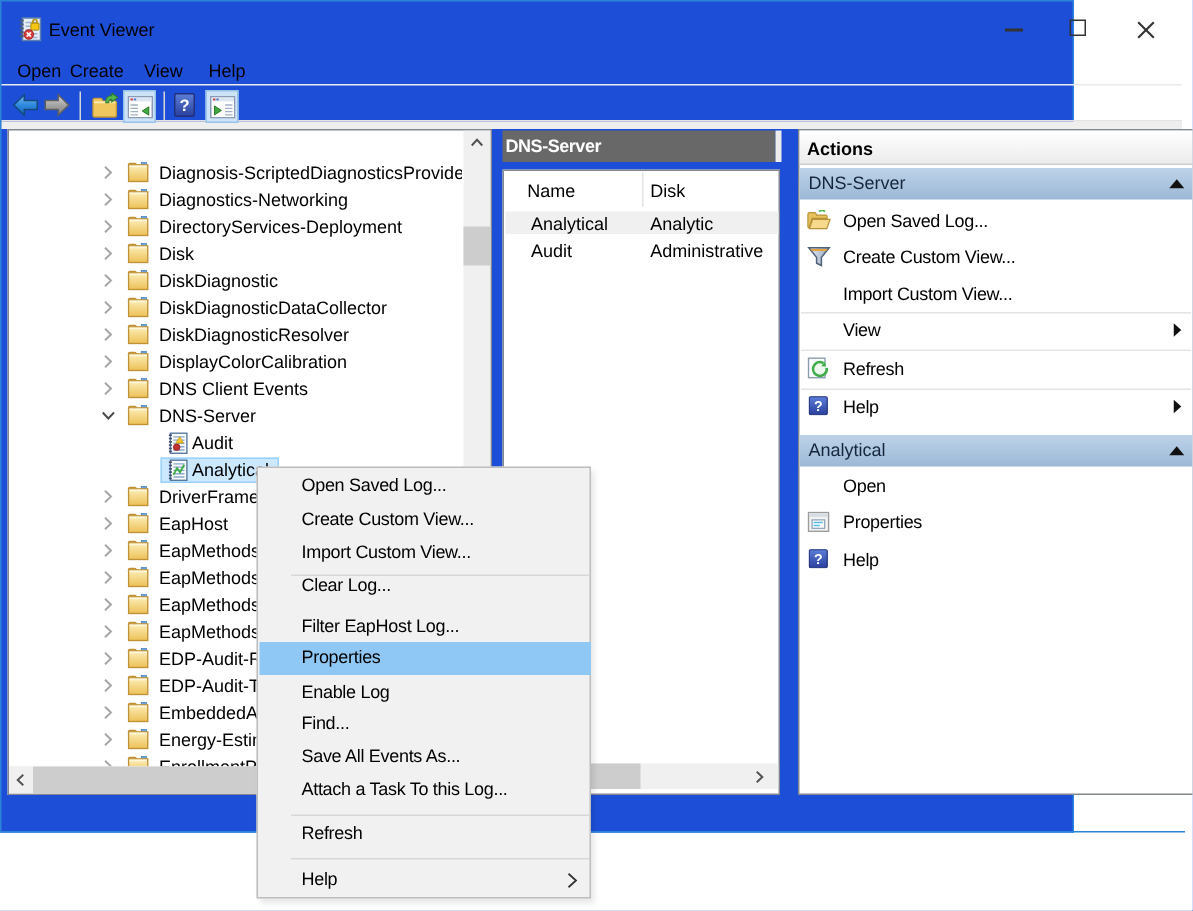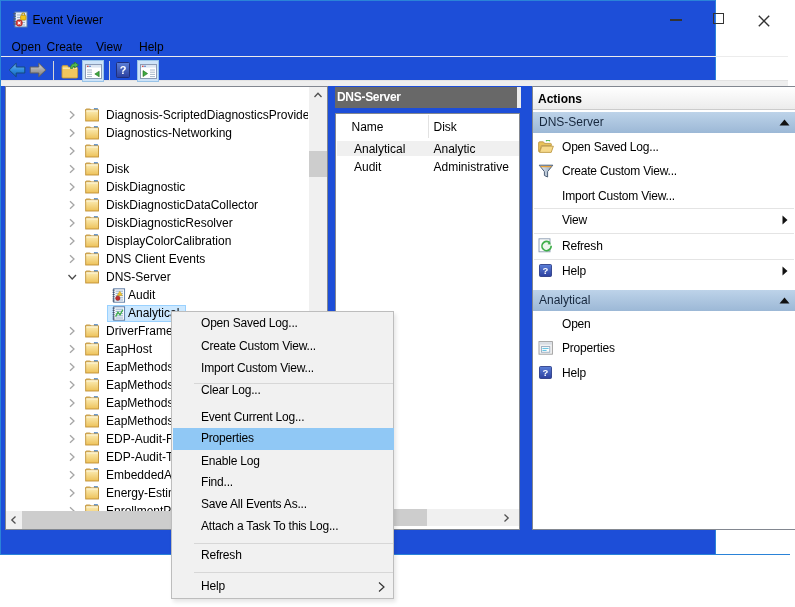--- a/index.html
+++ b/index.html
@@ -201,20 +201,21 @@
                   <stop offset="0" stop-color="#fcf0c4"></stop>
                   <stop offset="0.25" stop-color="#f8e3a0"></stop>
                   <stop offset="1" stop-color="#edc158"></stop>
                 </linearGradient>
               </defs>
               <rect x="9.2" y="0.2" width="3.4" height="2.4" fill="#6aa3dd" stroke="#4c7fb8" stroke-width="0.5"></rect>
               <path d="M0.7 1.9 Q0.7 1 1.6 1 L4.7 1 Q5.5 1 5.8 1.7 L6.3 2.8 L0.7 2.8 Z" fill="#f6dd96" stroke="#c09137" stroke-width="0.9"></path>
               <rect x="0.7" y="1.9" width="12.8" height="11.1" fill="url(#fgr)" stroke="#c09137" stroke-width="0.9"></rect>
               <line x1="1.3" y1="2.9" x2="12.9" y2="2.9" stroke="#fdf6d8" stroke-width="1.1"></line>
             </svg>
+            <span class="txt" style="left:100px;">DirectoryServices-Deployment</span>
           </div>
       <div class="trow" style="left:0; top:73.5px; width:302px;">
             <svg width="10" height="10" viewBox="0 0 10 10" style="position:absolute;left:61px;top:4px;">
               <path d="M3 1.2 L7 5 L3 8.8" fill="none" stroke="#a6a6a6" stroke-width="1.3"></path>
             </svg>
             <svg width="15" height="15" viewBox="0 0 15 15" style="position:absolute;left:79px;top:2px;">
               <defs>
                 <linearGradient id="fgr" x1="0" y1="0" x2="0" y2="1">
                   <stop offset="0" stop-color="#fcf0c4"></stop>
                   <stop offset="0.25" stop-color="#f8e3a0"></stop>
@@ -741,21 +742,21 @@
         <span class="txt">Create Custom View...</span>
       </div>
   <div class="mitem" style="top:45.5px;">
         <span class="txt">Import Custom View...</span>
       </div>
   <div class="msep" style="top:70.5px;"></div>
   <div class="mitem" style="top:68px;">
         <span class="txt">Clear Log...</span>
       </div>
   <div class="mitem" style="top:94.7px;">
-        <span class="txt">Event Current Log...</span>
+        <span class="txt">Filter EapHost Log...</span>
       </div>
   <div class="mitem" style="top:116.4px; background:#90c8f5;">
         <span class="txt">Properties</span>
       </div>
   <div class="mitem" style="top:160.4px;">
         <span class="txt">Find...</span>
       </div>
   <div class="mitem" style="top:138.7px;">
         <span class="txt">Enable Log</span>
       </div>

